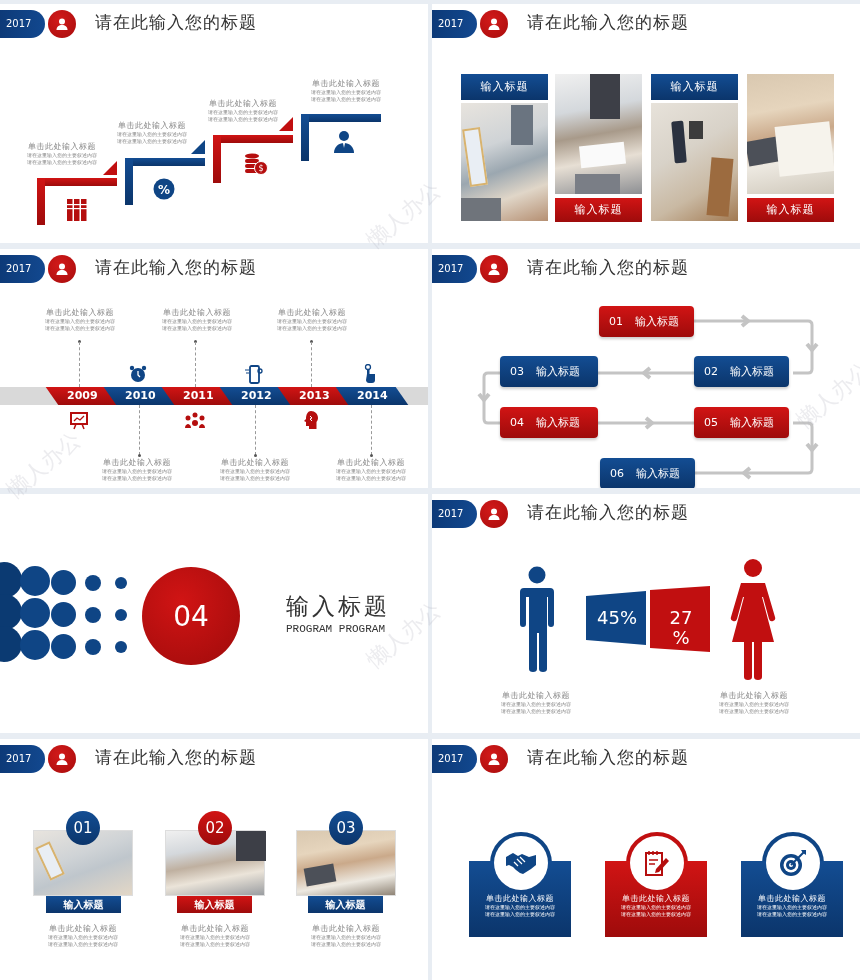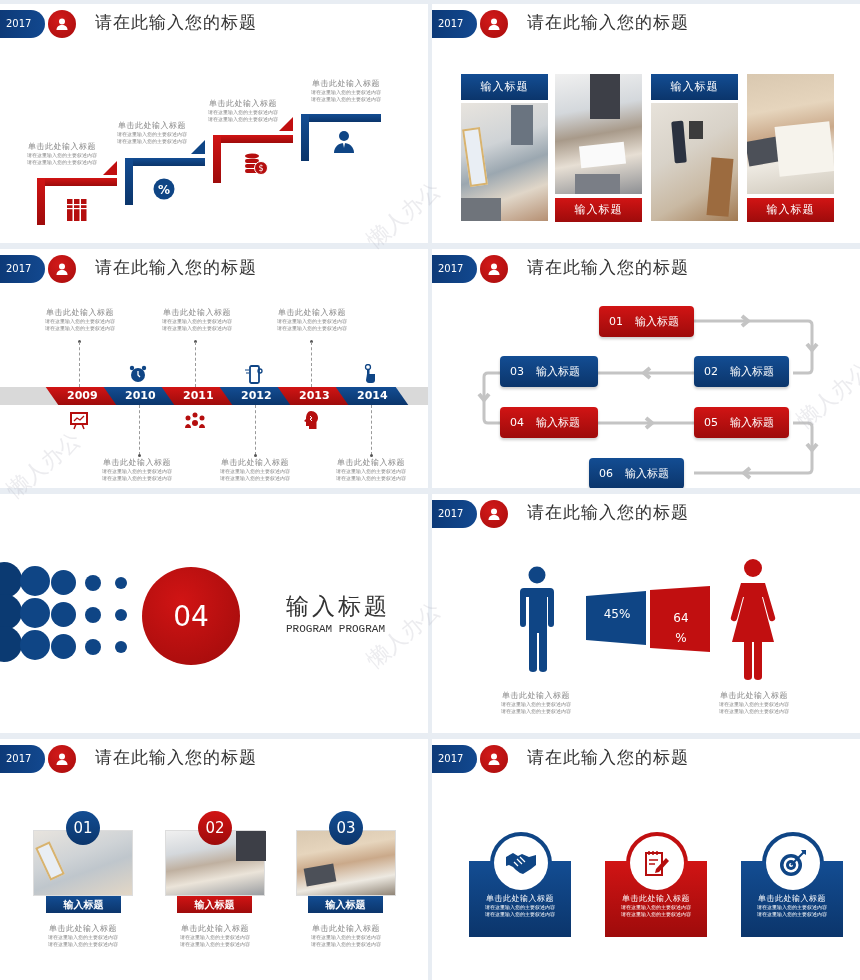--- a/index.html
+++ b/index.html
@@ -27,21 +27,21 @@
 .tl-band{position:absolute;left:0;top:138px;width:428px;height:18px;background:#d9d9d9}
 .tl-seg{position:absolute;top:138px;height:18px;width:60px;color:#fff;font-size:11px;font-weight:bold;text-align:center;line-height:18px;transform:skewX(35deg)}
 .tl-seg span{display:inline-block;transform:skewX(-35deg)}
 .dline{position:absolute;width:0;border-left:1px dashed #999}
 .dot{position:absolute;width:3px;height:3px;border-radius:50%;background:#555}
 
 .fbox{position:absolute;width:95px;height:31px;border-radius:4px;color:#fff;font-size:11px;display:flex;align-items:center;padding-left:10px;gap:12px;box-shadow:0 2px 3px rgba(0,0,0,.2)}
 
 .bdot{position:absolute;border-radius:50%;background:#0f4585}
 
-.pct{position:absolute;color:#fff;font-size:12px;text-align:center}
+.pct{position:absolute;color:#fff;font-size:18px;text-align:center}
 
 .card-img{position:absolute;width:100px;height:66px;border:1px solid #ddd}
 .num-circle{position:absolute;width:34px;height:34px;border-radius:50%;color:#fff;font-size:15px;display:flex;align-items:center;justify-content:center}
 .card-lbl{position:absolute;width:75px;height:17px;color:#fff;font-size:10px;text-align:center;line-height:17px;font-weight:bold}
 .icard{position:absolute;width:102px;height:76px;color:#fff;text-align:center}
 .icircle{position:absolute;width:66px;height:66px;border-radius:50%;background:#fff;display:flex;align-items:center;justify-content:center}
 .photo{position:absolute;overflow:hidden}
 .wm{position:absolute;color:rgba(180,180,190,.25);font-size:22px;transform:rotate(-40deg);pointer-events:none;white-space:nowrap}
 </style>
 </head>
@@ -298,21 +298,21 @@
       <span>输入标题</span>
     </div>
   <div class="fbox red" style="left:68px;top:158px;width:98px">
       <span>04</span>
       <span>输入标题</span>
     </div>
   <div class="fbox red" style="left:262px;top:158px">
       <span>05</span>
       <span>输入标题</span>
     </div>
-  <div class="fbox blue" style="left:157px;top:209px">
+  <div class="fbox blue" style="left:168px;top:209px">
       <span>06</span>
       <span>输入标题</span>
     </div>
 </div>
 
 <div class="slide s5">
 
   <div class="bdot" style="left:-14px;top:68px;width:36px;height:36px;background:#0b3a72"></div>
   <div class="bdot" style="left:-14px;top:100px;width:36px;height:36px;background:#0b3a72"></div>
   <div class="bdot" style="left:-14px;top:132px;width:36px;height:36px;background:#0b3a72"></div>
@@ -351,21 +351,21 @@
     <path d="M4 22h34q4 0 4 4v32q0 3-3 3t-3-3V31h-1v72q0 3-4 3t-4-3V67h-2v36q0 3-4 3t-4-3V31H14v27q0 3-3 3t-3-3V26q0-4 4-4z" fill="#0f4585" transform="translate(-4,0)"></path>
   </svg>
   <svg style="position:absolute;left:154px;top:94px" width="62" height="62" viewBox="0 0 62 62">
       <polygon points="0,8 60,3 60,57 0,52" fill="#0f4585"></polygon>
     </svg>
   <div class="pct" style="left:158px;top:113px;width:54px">45%</div>
   <svg style="position:absolute;left:218px;top:92px" width="62" height="70" viewBox="0 0 62 70">
       <polygon points="0,4 60,0 60,66 0,62" fill="#c10f10"></polygon>
     </svg>
   <div class="pct" style="left:222px;top:114px;width:54px;line-height:20px">
-      <div>64</div>
+      <div>27</div>
       <div>%</div>
     </div>
   <svg style="position:absolute;left:296px;top:65px" width="50" height="125" viewBox="0 0 50 125">
     <circle cx="25" cy="9" r="9" fill="#c10f10"></circle>
     <path d="M13 24h24l10 34q1 3-2 4t-4-2l-6-22h-1l12 45H34v35q0 3-4 3t-4-3V83h-2v35q0 3-4 3t-4-3V83H4l12-45h-1l-6 22q-1 3-4 2t-2-4z" fill="#c10f10"></path>
   </svg>
 
   <div class="txtblock" style="left:64px;top:196px;width:80px">
     <div class="small-title">单击此处输入标题</div>
     <div class="tiny">请在这里输入您的主要叙述内容</div>

